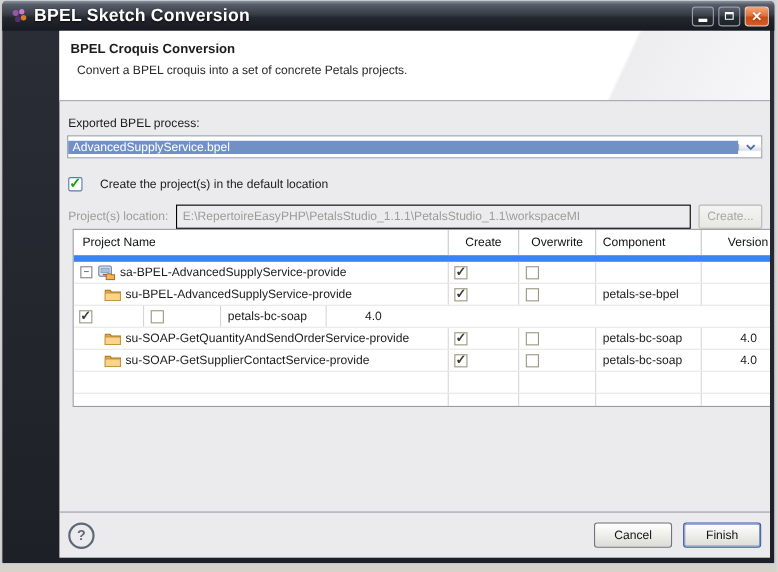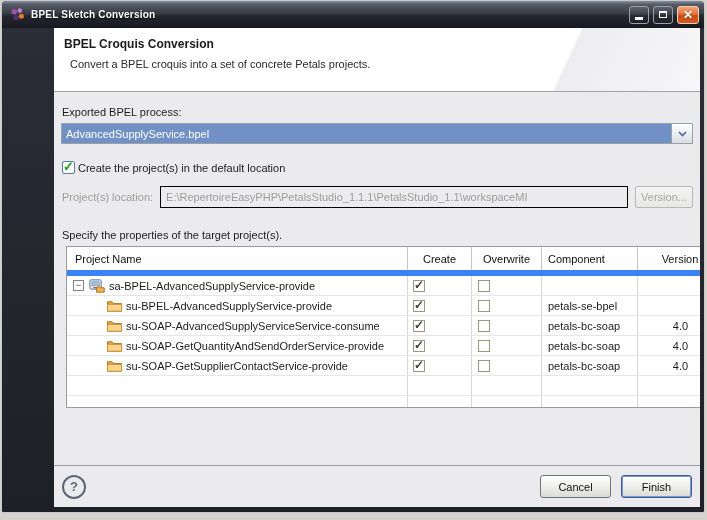--- a/index.html
+++ b/index.html
@@ -17,21 +17,21 @@
     border:1px solid #c6c9cf;border-radius:5px 5px 2px 2px;
     box-sizing:border-box;
   }
   .titlebar{
     height:27px;border-radius:4px 4px 0 0;
     background:linear-gradient(to bottom,#8a919d 0%,#565d68 12%,#363b44 46%,#23272e 56%,#16191f 100%);
     display:flex;align-items:center;padding:0 5px 0 8px;box-sizing:border-box;
   }
   .title-icon{width:15px;height:15px;margin-right:6px;flex:none;}
   .title-text{
-    color:#fff;font-weight:bold;font-size:10px;letter-spacing:.2px;
+    color:#fff;font-weight:bold;font-size:16px;letter-spacing:.2px;
     text-shadow:0 1px 2px rgba(0,0,0,.8);flex:1;white-space:nowrap;overflow:hidden;
   }
   .winbtn{
     width:20px;height:18px;margin-left:4px;border-radius:3px;flex:none;
     display:flex;align-items:center;justify-content:center;cursor:default;box-sizing:border-box;
   }
   .winbtn.dark{
     background:linear-gradient(#5d6470 0%,#3a3f49 45%,#262a32 55%,#1d2128 100%);
     border:1px solid #99a0ab;
   }
@@ -54,33 +54,33 @@
     position:relative;box-sizing:border-box;
     background-image:linear-gradient(115deg,#ffffff 78%,#ededf0 78.5%,#f7f7f9 100%);
   }
   .banner-title{font-size:12px;font-weight:bold;margin:9px 0 0 10px;}
   .banner-desc{margin:7px 0 0 16px;color:#2a2a2a;}
   .content{flex:1;position:relative;}
   .lbl{margin:14px 0 5px 8px;}
   
   .combo{
     margin:0 7px;height:21px;border:1px solid #9aa0a8;background:#fff;
-    display:flex;box-sizing:border-box;cursor:default;
+    display:flex;box-sizing:border-box;cursor:default;align-items:center;
   }
   .combo-value{
     flex:1;background:#7191c6;color:#fff;display:flex;align-items:center;
     padding:0 4px;white-space:nowrap;overflow:hidden;
   }
   .combo-btn{
     width:20px;flex:none;border-left:1px solid #9aa0a8;
     background:linear-gradient(#fefefe,#e9ecef 60%,#d9dde2);
     display:flex;align-items:center;justify-content:center;
   }
   
-  .chk-row{margin:17px 0 0 8px;display:flex;align-items:center;gap:3px;}
+  .chk-row{margin:17px 0 0 8px;display:flex;align-items:center;gap:16px;}
   .xp-check{
     width:13px;height:13px;border:1px solid #5a7ba6;background:#fff;border-radius:2px;
     position:relative;flex:none;box-sizing:border-box;
   }
   .xp-check.checked::after{
     content:attr(data-glyph);position:absolute;top:-3px;left:0px;
     font-size:13px;font-weight:bold;color:#18a018;
   }
   
   .loc-row{margin:12px 7px 0 8px;display:flex;align-items:center;gap:7px;height:22px;}
@@ -107,21 +107,21 @@
   .tfill{display:flex;flex:1;}
   .cell{height:100%;display:flex;align-items:center;border-right:1px solid #d6d6da;box-sizing:border-box;overflow:hidden;white-space:nowrap;}
   .thead .cell{border-right:1px solid #c8c8cc;}
   .c-name{width:341px;padding-left:6px;gap:4px;}
   .c-create{width:64px;padding-left:5px;}
   .c-over{width:70px;padding-left:6px;}
   .c-comp{width:96px;padding-left:6px;}
   .c-ver{width:85px;justify-content:center;border-right:none;}
   .thead .c-name{padding-left:8px;}
   .thead .c-create,.thead .c-over,.thead .c-ver{justify-content:center;padding-left:0;}
-  .c-name.indent{padding-left:40px;}
+  .c-name.indent{padding-left:28px;}
   .expander{
     width:9px;height:9px;border:1px solid #848488;background:#fff;flex:none;
     display:flex;align-items:center;justify-content:center;
     font-size:9px;line-height:7px;color:#333;margin-right:1px;
   }
   .cb{
     width:12px;height:12px;border:1px solid #9a987e;background:#fff;
     position:relative;flex:none;box-sizing:border-box;
   }
   .cb.checked::after{
@@ -196,24 +196,23 @@
       </div>
 
       <div class="chk-row">
         <span class="xp-check checked" id="main-check" data-glyph="✓"></span>
         <span>Create the project(s) in the default location</span>
       </div>
 
       <div class="loc-row">
         <span class="loc-label">Project(s) location:</span>
         <div class="loc-input">E:\RepertoireEasyPHP\PetalsStudio_1.1.1\PetalsStudio_1.1\workspaceMI</div>
-        <div class="browse-btn">Version...</div>
-      </div>
-
-      <div class="caption">Specify the properties of the target project(s).</div>
+        <div class="browse-btn">Create...</div>
+      </div>
+
 
       <div class="ptable">
         <div class="thead">
           <div class="cell c-name">Project Name</div>
           <div class="cell c-create">Create</div>
           <div class="cell c-over">Overwrite</div>
           <div class="cell c-comp">Component</div>
           <div class="cell c-ver">Version</div>
         </div>
         <div id="tbody" style="display:contents;"><div class="trow">
@@ -244,27 +243,20 @@
                 <span>su-BPEL-AdvancedSupplyService-provide</span>
               </div>
               <div class="cell c-create">
                 <span class="cb checked" data-glyph="✓"></span>
               </div>
               <div class="cell c-over">
                 <span class="cb" data-glyph="✓"></span>
               </div>
               <div class="cell c-comp">petals-se-bpel</div>
             </div><div class="trow">
-              <div class="cell c-name indent">
-                <svg class="ticon" width="15" height="12" viewBox="0 0 15 12">
-  <path d="M0.5 1.8 h4.6 l1.3 1.8 h8.1 v7.6 h-14 z" fill="#e8a33d" stroke="#a8751f"></path>
-  <path d="M0.5 4.4 h14 v6.8 h-14 z" fill="#fbd38b" stroke="#c89440"></path>
-</svg>
-                <span>su-SOAP-AdvancedSupplyServiceService-consume</span>
-              </div>
               <div class="cell c-create">
                 <span class="cb checked" data-glyph="✓"></span>
               </div>
               <div class="cell c-over">
                 <span class="cb" data-glyph="✓"></span>
               </div>
               <div class="cell c-comp">petals-bc-soap</div>
               <div class="cell c-ver">4.0</div>
             </div><div class="trow">
               <div class="cell c-name indent">

